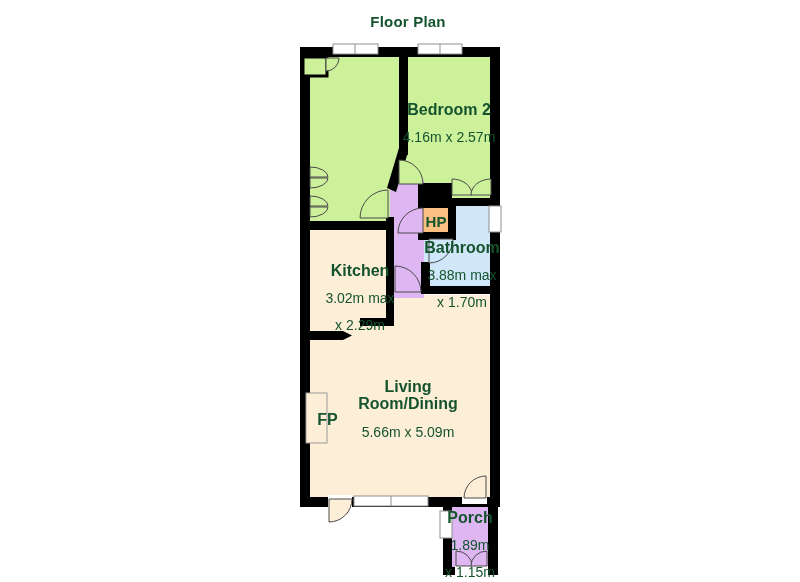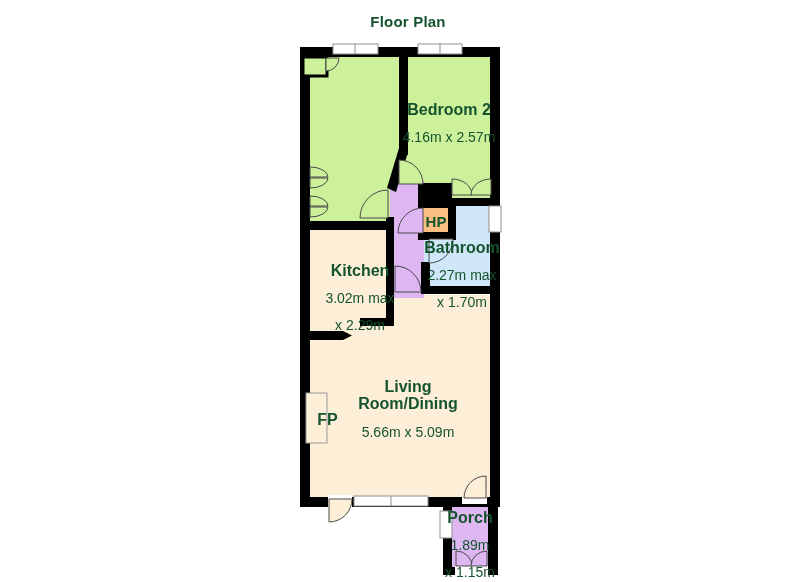--- a/index.html
+++ b/index.html
@@ -114,21 +114,21 @@
     <div class="room-dims">4.16m x 2.57m</div>
   </div>
 
 
   <div class="lbl small-bold" style="left:420px;top:214px;width:32px;">
     <span>HP</span>
   </div>
 
   <div class="lbl" style="left:414px;top:239px;width:96px;">
     <div class="room-name">Bathroom</div>
-    <div class="room-dims">2.27m max</div>
+    <div class="room-dims">3.88m max</div>
     <div class="room-dims">x 1.70m</div>
   </div>
 
   <div class="lbl" style="left:300px;top:262px;width:96px;padding-left:12px;">
     <div class="room-name">Kitchen</div>
     <div class="room-dims">3.02m max</div>
     <div class="room-dims">x 2.29m</div>
   </div>
 
   <div class="lbl" style="left:348px;top:378px;width:120px;">

